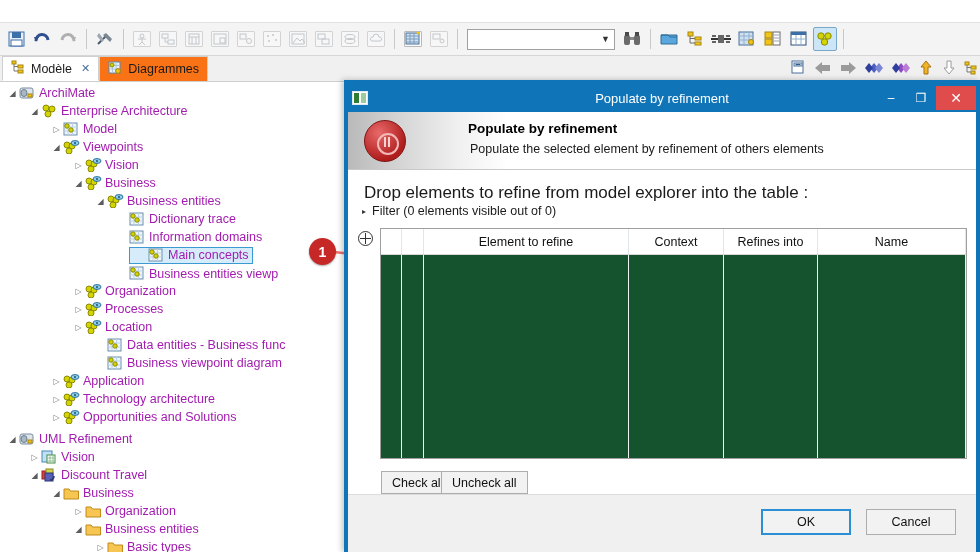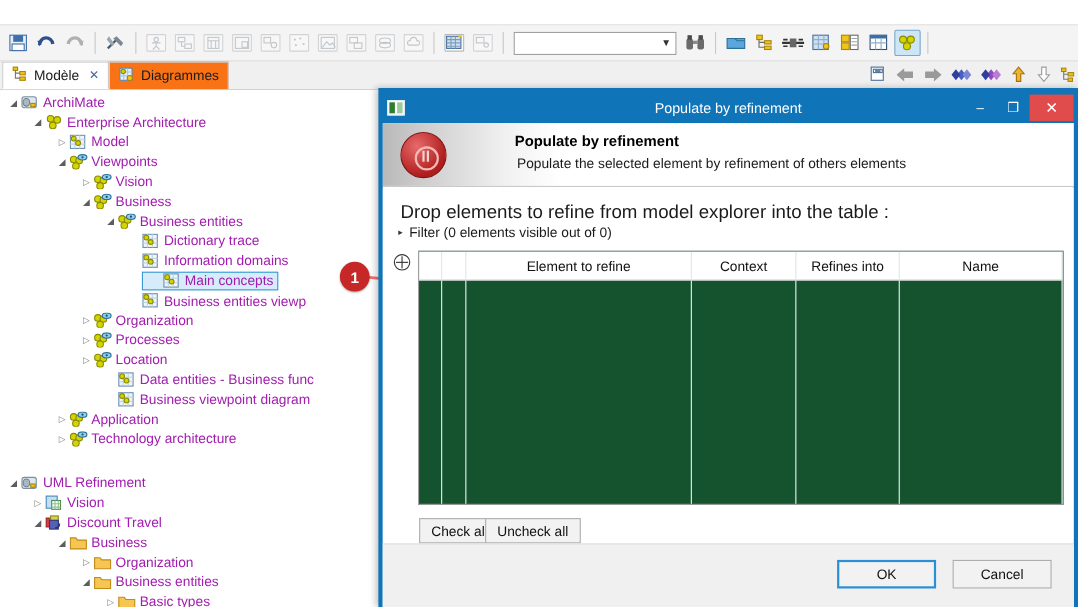--- a/index.html
+++ b/index.html
@@ -654,20 +654,33 @@
         <span class="twist closed"></span>
         <span style="display: inline-flex; align-items: center;">
           <span class="ticon"><svg width="17" height="14">
               <circle cx="4" cy="5" r="3" fill="#d4d400" stroke="#8a8a00"></circle>
               <circle cx="9" cy="6" r="3" fill="#d4d400" stroke="#8a8a00"></circle>
               <circle cx="6" cy="11" r="3" fill="#d4d400" stroke="#8a8a00"></circle>
               <ellipse cx="12" cy="3" rx="4" ry="2.4" fill="#8fd0ef" stroke="#2d6f97"></ellipse>
               <circle cx="12" cy="3" r="1" fill="#1d4f6e"></circle>
             </svg></span>
           <span class="tlabel">Technology architecture</span>
+        </span>
+      </div>
+      <div class="trow" style="position: absolute; left: 50px; top: 326px;">
+        <span class="twist closed"></span>
+        <span style="display: inline-flex; align-items: center;">
+          <span class="ticon"><svg width="17" height="14">
+              <circle cx="4" cy="5" r="3" fill="#d4d400" stroke="#8a8a00"></circle>
+              <circle cx="9" cy="6" r="3" fill="#d4d400" stroke="#8a8a00"></circle>
+              <circle cx="6" cy="11" r="3" fill="#d4d400" stroke="#8a8a00"></circle>
+              <ellipse cx="12" cy="3" rx="4" ry="2.4" fill="#8fd0ef" stroke="#2d6f97"></ellipse>
+              <circle cx="12" cy="3" r="1" fill="#1d4f6e"></circle>
+            </svg></span>
+          <span class="tlabel">Opportunities and Solutions</span>
         </span>
       </div>
       <div class="trow" style="position: absolute; left: 6px; top: 348px;">
         <span class="twist open"></span>
         <span style="display: inline-flex; align-items: center;">
           <span class="ticon"><svg width="16" height="14">
               <rect x="1" y="2" width="13" height="10" rx="2" fill="#dde5ed" stroke="#7d8e9e"></rect>
               <ellipse cx="5" cy="7" rx="3" ry="3.5" fill="#aab8c4" stroke="#6f8090"></ellipse>
               <rect x="9" y="8" width="4" height="3" fill="#f0c419" stroke="#a8860d"></rect>
             </svg></span>

